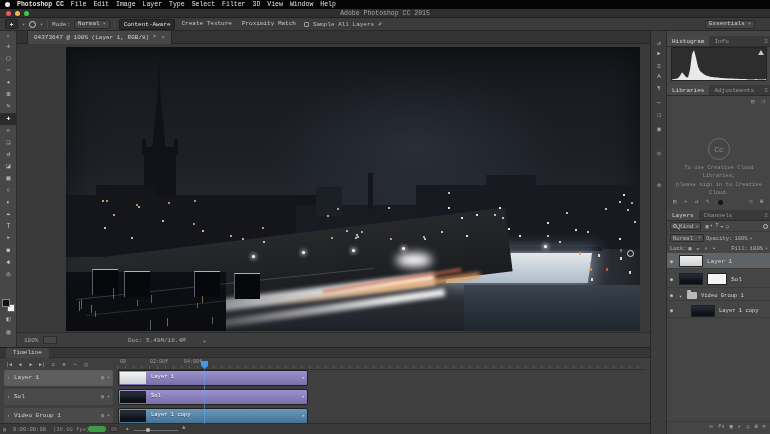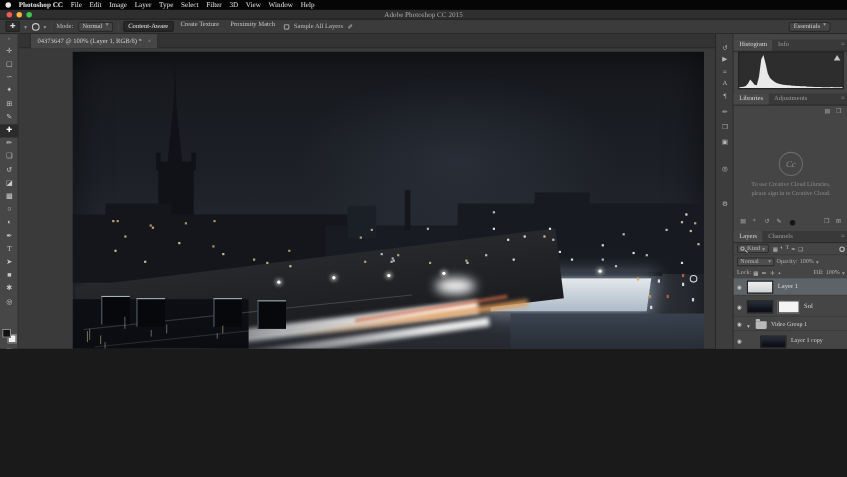--- a/index.html
+++ b/index.html
@@ -1,19 +1,19 @@
 <!DOCTYPE html>
 <html><head>
 <meta charset="utf-8">
 <style>
   * { box-sizing: border-box; margin: 0; padding: 0; }
   html,body { background:#1a1a1a; }
   #app {
-    position: relative; width: 770px; height: 317px; overflow: hidden;
-    background: #3a3a3a; font-family: Liberation Serif, serif;
+    position: relative; width: 770px; height: 434px; overflow: hidden;
+    background: #3a3a3a; font-family: Liberation Mono, monospace;
     -webkit-user-select:none; user-select:none;
   }
   .abs { position: absolute; }
 
   
   #menubar { left:0; top:0; width:770px; height:9px; background:#050505;
     display:flex; align-items:center; gap:7px; padding:0 5px;
     font-size:6.5px; color:#e3e3e3; }
   .apple-logo { width:5px; height:5px; background:#e9e9e9; border-radius:50% 50% 45% 45%; }
   .menu-item { white-space:nowrap; }

